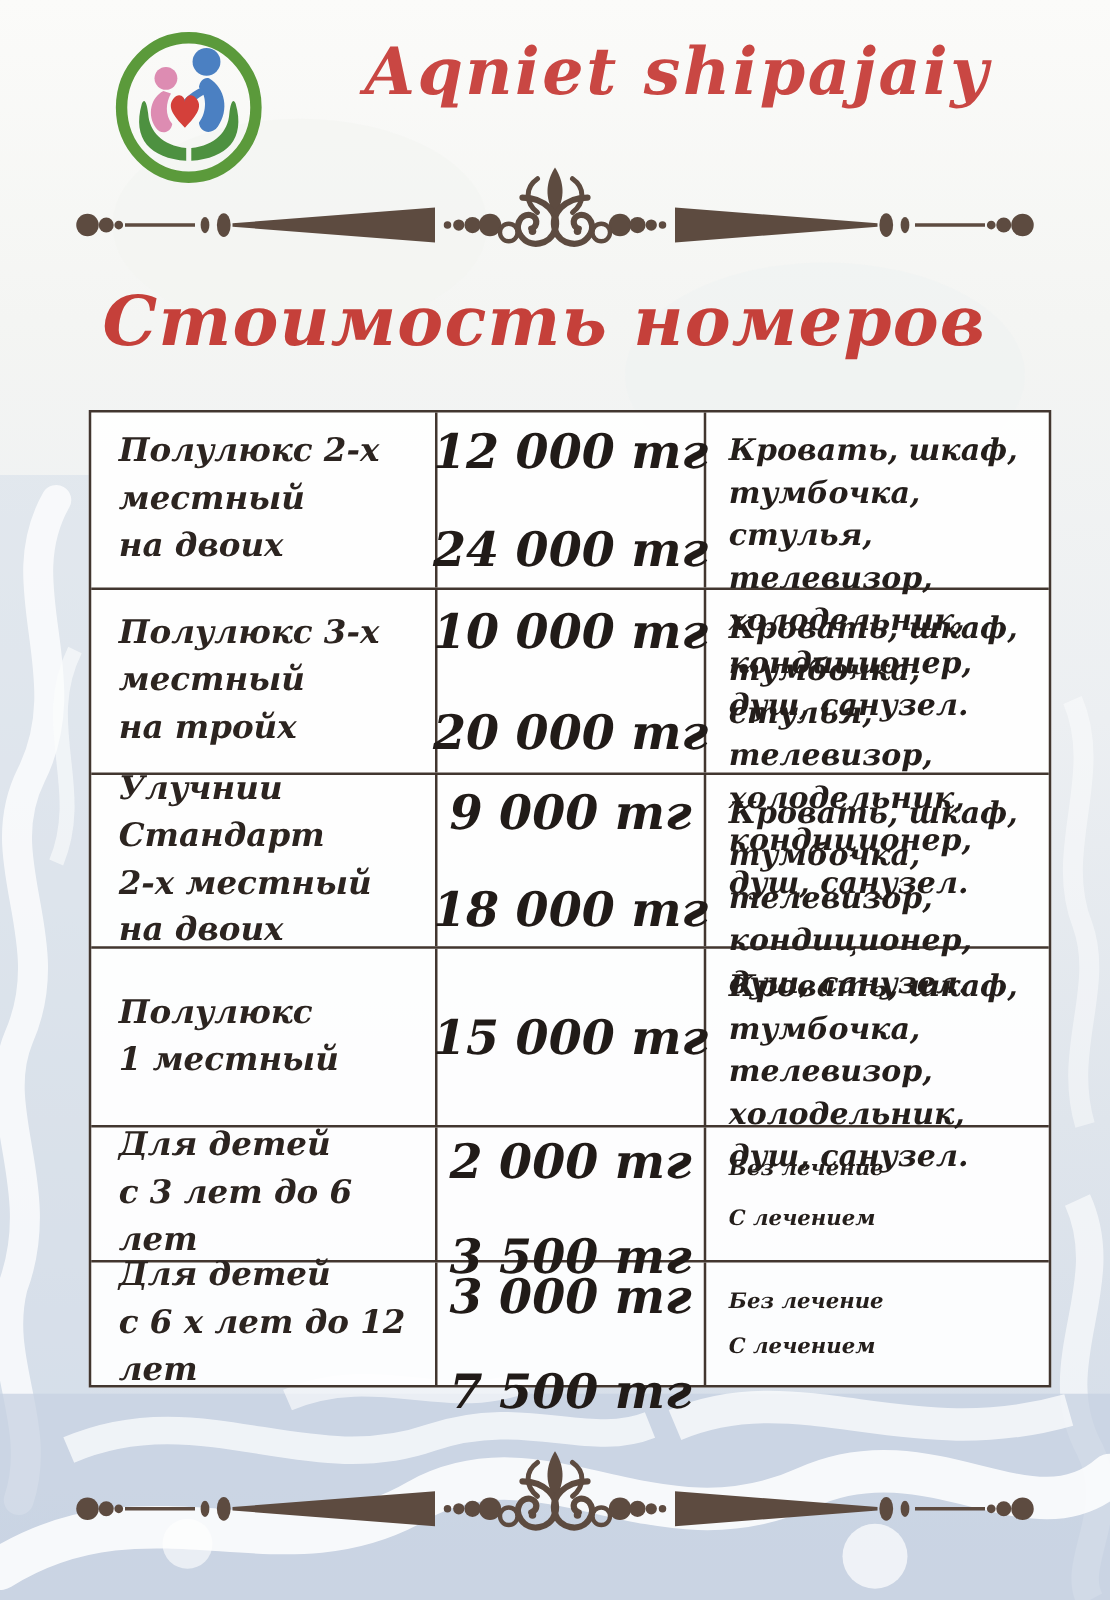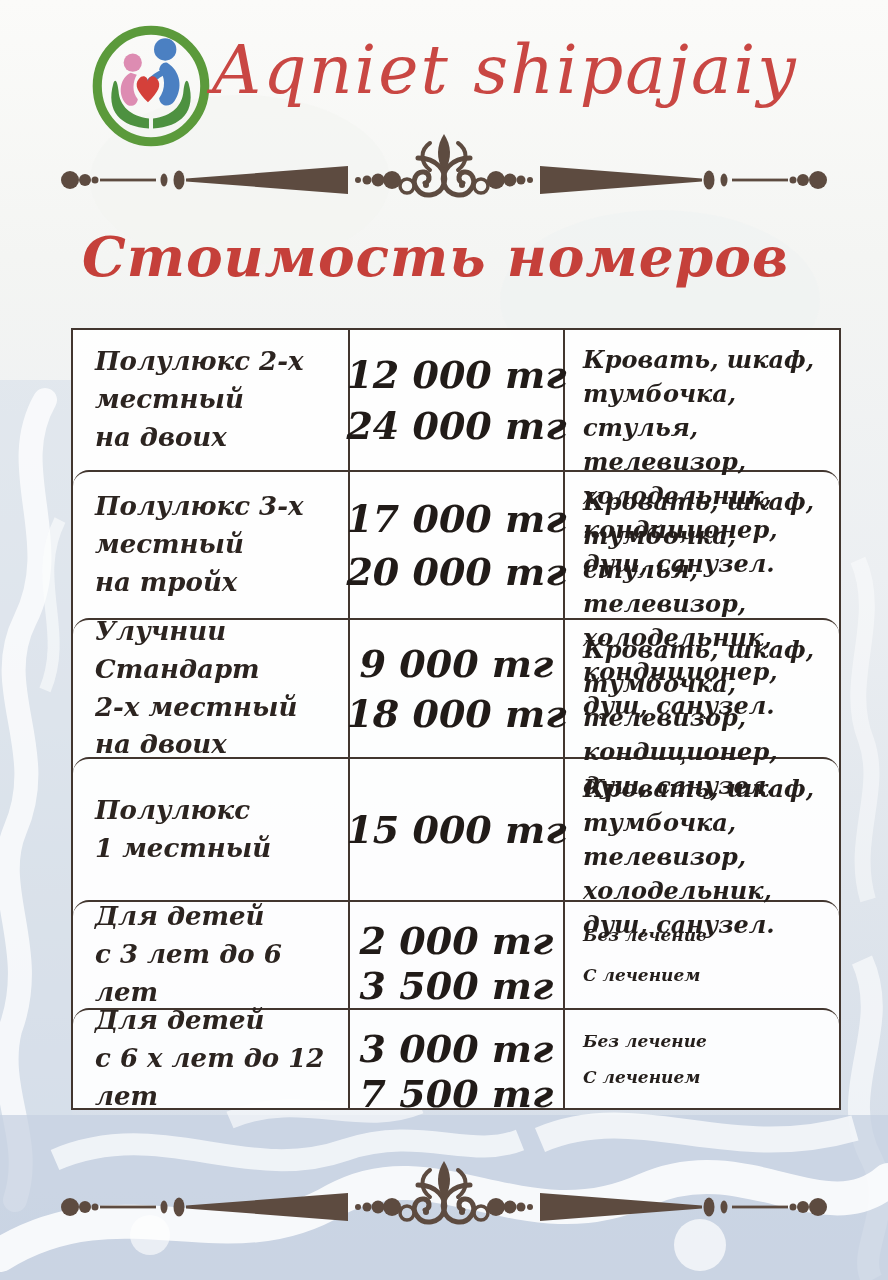--- a/index.html
+++ b/index.html
@@ -4,49 +4,50 @@
 <style>
   html,body{margin:0;padding:0;}
   .page{
     position:relative;width:888px;height:1280px;overflow:hidden;
     background:linear-gradient(180deg,#fbfbf9 0%,#f4f5f3 20%,#eceff2 45%,#dfe5ec 70%,#d2dbe8 100%);
     font-family:"DejaVu Serif","Liberation Serif",serif;
   }
   .damask{position:absolute;left:0;top:0;width:888px;height:1280px;pointer-events:none;}
   .logo{position:absolute;top:24px;left:80px;width:142px;height:124px;}
   .brand{
-    position:absolute;top:22px;left:212px;width:660px;text-align:left;
-    font-size:68px;font-weight:normal;font-style:italic;color:#c94743;
+    position:absolute;top:22px;left:212px;width:660px;text-align:center;
+    font-size:52px;font-weight:bold;font-style:italic;color:#c94743;
     letter-spacing:2px;line-height:1.4;white-space:nowrap;
   }
   .orn{position:absolute;left:57px;width:774px;height:96px;}
   .orn.top{top:128px;}
   .orn.bottom{top:1155px;}
   .section-title{
     position:absolute;top:224px;left:0;width:871px;text-align:center;
     font-size:55px;font-weight:bold;font-style:italic;color:#c5403a;letter-spacing:1px;
   }
   .price-table{
     position:absolute;left:71px;top:328px;width:770px;
     border:2px solid #42362f;background:rgba(255,255,255,0.92);
     box-sizing:border-box;
   }
-  .trow{display:flex;border-top:2px solid #42362f;box-sizing:border-box;border-radius:16px;}
+  .trow{display:flex;border-top:2px solid #42362f;box-sizing:border-box;}
   .trow:first-child{border-top:none;}
   .cell{box-sizing:border-box;}
   .c-room{
     width:277px;border-right:2px solid #42362f;display:flex;align-items:center;
     padding:6px 6px 6px 22px;font-size:26px;font-weight:bold;font-style:italic;
     white-space:pre-line;line-height:1.45;color:#2c2420;
   }
   .c-price{
     width:215px;border-right:2px solid #42362f;display:flex;flex-direction:column;
     justify-content:space-evenly;align-items:center;
-    font-size:38px;font-weight:bold;font-style:italic;color:#211b18;padding:16px 0;
+    font-size:38px;font-weight:bold;font-style:italic;color:#211b18;padding:4px 0;
     white-space:nowrap;
+    gap:31px;
   }
   .c-info{
     flex:1;padding:13px 6px 6px 18px;font-size:24px;font-weight:bold;font-style:italic;
     white-space:pre-line;line-height:1.42;color:#241e1b;
   }
   .c-notes{
     flex:1;display:flex;flex-direction:column;justify-content:space-evenly;
     padding:4px 6px 4px 18px;font-size:17px;font-weight:bold;font-style:italic;color:#241e1b;
   }
 </style>
@@ -137,21 +138,21 @@
       </div>
       <div class="cell c-info">Кровать, шкаф, тумбочка,
 стулья, телевизор, холодельник,
 кондиционер, душ, санузел.</div>
     </div>
 
     <div class="trow" style="height:148px">
       <div class="cell c-room">Полулюкс 3-х  местный
 на тройх</div>
       <div class="cell c-price">
-        <div>17 000 тг</div>
+        <div>10 000 тг</div>
         <div>20 000  тг</div>
       </div>
       <div class="cell c-info">Кровать, шкаф, тумбочка,
 стулья, телевизор, холодельник,
 кондиционер, душ, санузел.</div>
     </div>
 
     <div class="trow" style="height:139px">
       <div class="cell c-room">Улучнии Стандарт
 2-х  местный

